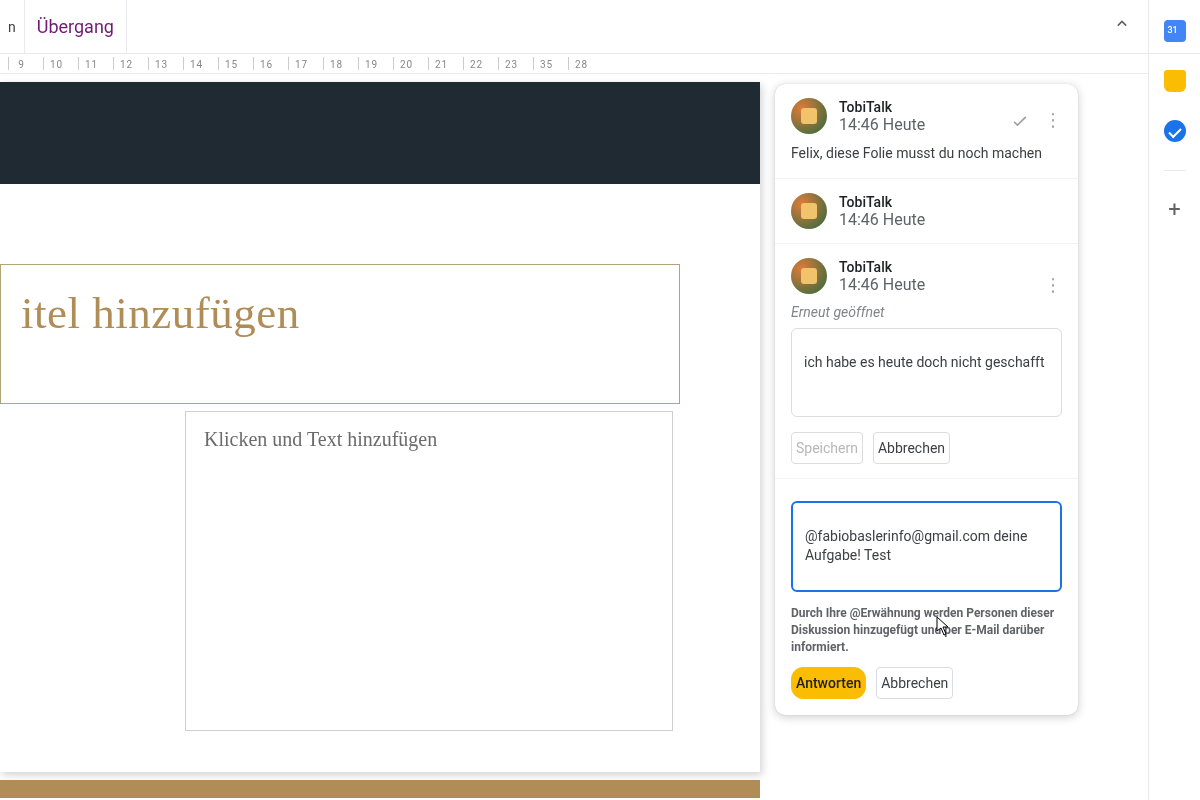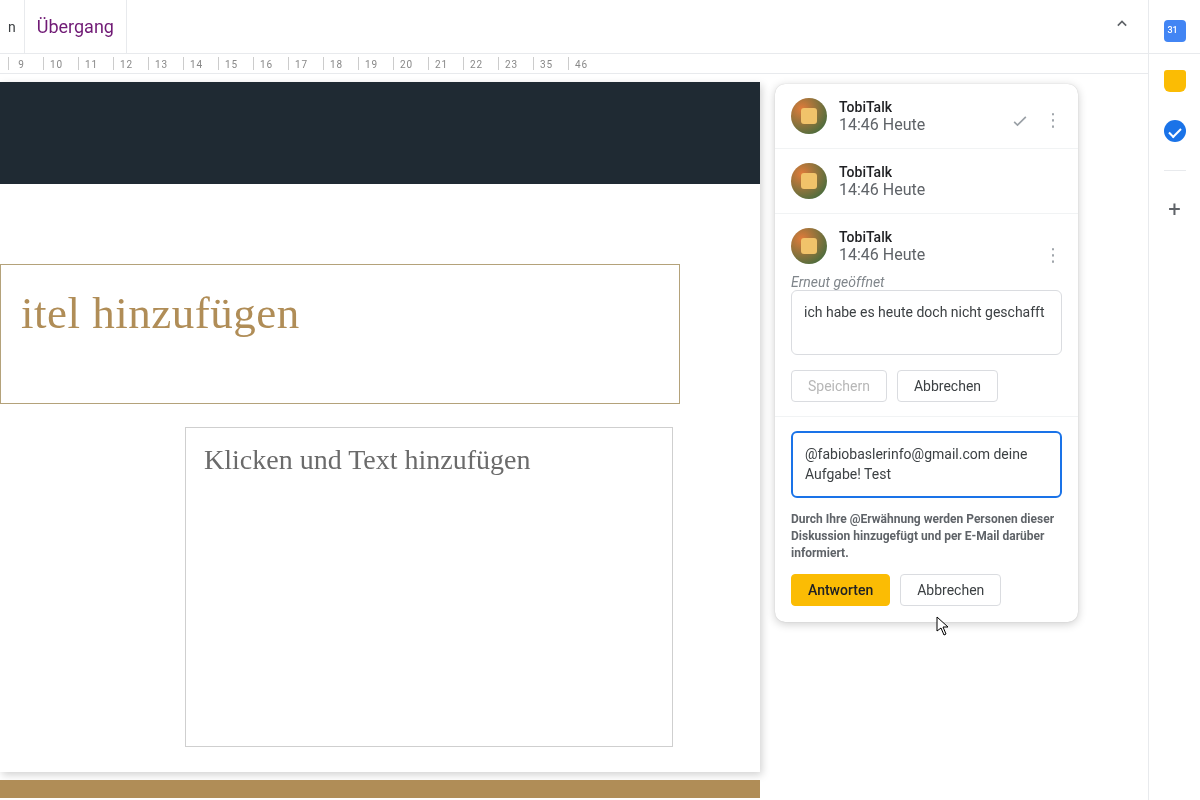--- a/index.html
+++ b/index.html
@@ -52,24 +52,24 @@
     box-shadow: 2px 3px 8px rgba(0,0,0,.18);
   }
   .slide-header{ height:102px; background:#1f2a33; }
   .slide-title {
     position:absolute; top:182px; left:0; width:680px; height:140px;
     border:1px solid #b4a27a; padding:22px 20px;
     font-family: Georgia, 'Times New Roman', serif;
     font-size:45px; color:#b08d57; letter-spacing:.5px;
   }
   .slide-body  {
-    position:absolute; top:345px; left:185px; width:488px; height:320px;
+    position:absolute; top:329px; left:185px; width:488px; height:320px;
     border:1px solid #cfcfcf; padding:16px 18px;
     font-family: Georgia, 'Times New Roman', serif;
-    font-size:28px; color:#6b6b6b;
+    font-size:20px; color:#6b6b6b;
   }
   .slide-footbar{
     position:absolute; left:0; width:760px; height:18px;
     background:#b08d57; top:706px;
   }
 
   
   .thread {
     position:absolute; top:84px; left:775px; width:303px;
     background:#fff; border-radius:10px;
@@ -88,32 +88,32 @@
   .c-head-actions{ margin-left:auto; display:flex; gap:14px; color:#9aa0a6;}
   .check-icon svg{width:20px;height:20px;stroke:#9aa0a6;stroke-width:2;fill:none;}
   .more-icon{ font-size:18px; line-height:1;}
   .c-body { margin-top:10px; color:#3c4043; line-height:1.4;}
   .c-status{ margin-top:10px; font-style:italic; color:#80868b;}
 
   .sep { border:none; border-top:1px solid #f1f3f4; margin:14px -16px; }
 
   .edit-box, .reply-box{
     width:100%; border:1px solid #dadce0; border-radius:6px;
-    padding:12px 12px; font-family:inherit; font-size:14px;
-    resize:none; color:#3c4043; line-height:1.4;
+    padding:24px 12px; font-family:inherit; font-size:14px;
+    resize:none; color:#3c4043; line-height:1.4;margin-top:8px;
   }
   .reply-box{ border:2px solid #1a73e8; }
   .btn-row{ display:flex; gap:10px; margin-top:12px;}
   .btn{
-    padding:7px 16px; font-size:14px; border-radius:4px;
+    padding:7px 4px; font-size:14px; border-radius:4px;
     cursor:pointer; border:1px solid #dadce0; background:#fff;
     color:#3c4043; font-family:inherit;
   }
   .btn.primary{ background:#fbbc04; border-color:#fbbc04; color:#202124;
-                font-weight:500;}
+                font-weight:500;border-radius:12px;}
   .btn.disabled{ color:#b7b7b7; background:#fff;}
   .hint{ font-size:12px; color:#5f6368; margin-top:10px; line-height:1.4;font-weight:bold;}
 
   .cursor{
     position:absolute; left:936px; top:616px; width:14px; height:20px;
     pointer-events:none;
   }
   .cursor svg{width:14px;height:20px;}
 </style>
 </head>
@@ -141,21 +141,21 @@
   <span>15</span>
     <span>16</span>
     <span>17</span>
   <span>18</span>
     <span>19</span>
     <span>20</span>
   <span>21</span>
     <span>22</span>
     <span>23</span>
   <span>35</span>
-    <span>46</span>
+    <span>28</span>
 </div>
 
 <div class="canvas-wrap">
   <div class="slide">
     <div class="slide-header"></div>
     <div class="slide-title">itel hinzufügen</div>
     <div class="slide-body">Klicken und Text hinzufügen</div>
   </div>
   <div class="slide-footbar"></div>
 
@@ -172,20 +172,21 @@
     </div>
     <div class="c-head-actions">
       <span class="check-icon">
         <svg viewBox="0 0 24 24">
             <path d="M5 13l4 4L19 7"></path>
           </svg>
       </span>
       <span class="more-icon">⋮</span>
     </div>
   </div>
+  <div class="c-body">Felix, diese Folie musst du noch machen</div>
 
   <hr class="sep">
 
   
   <div class="c-head">
     <div class="avatar"></div>
     <div>
       <div class="c-user">TobiTalk</div>
       <div class="c-time">14:46 Heute</div>
     </div>

